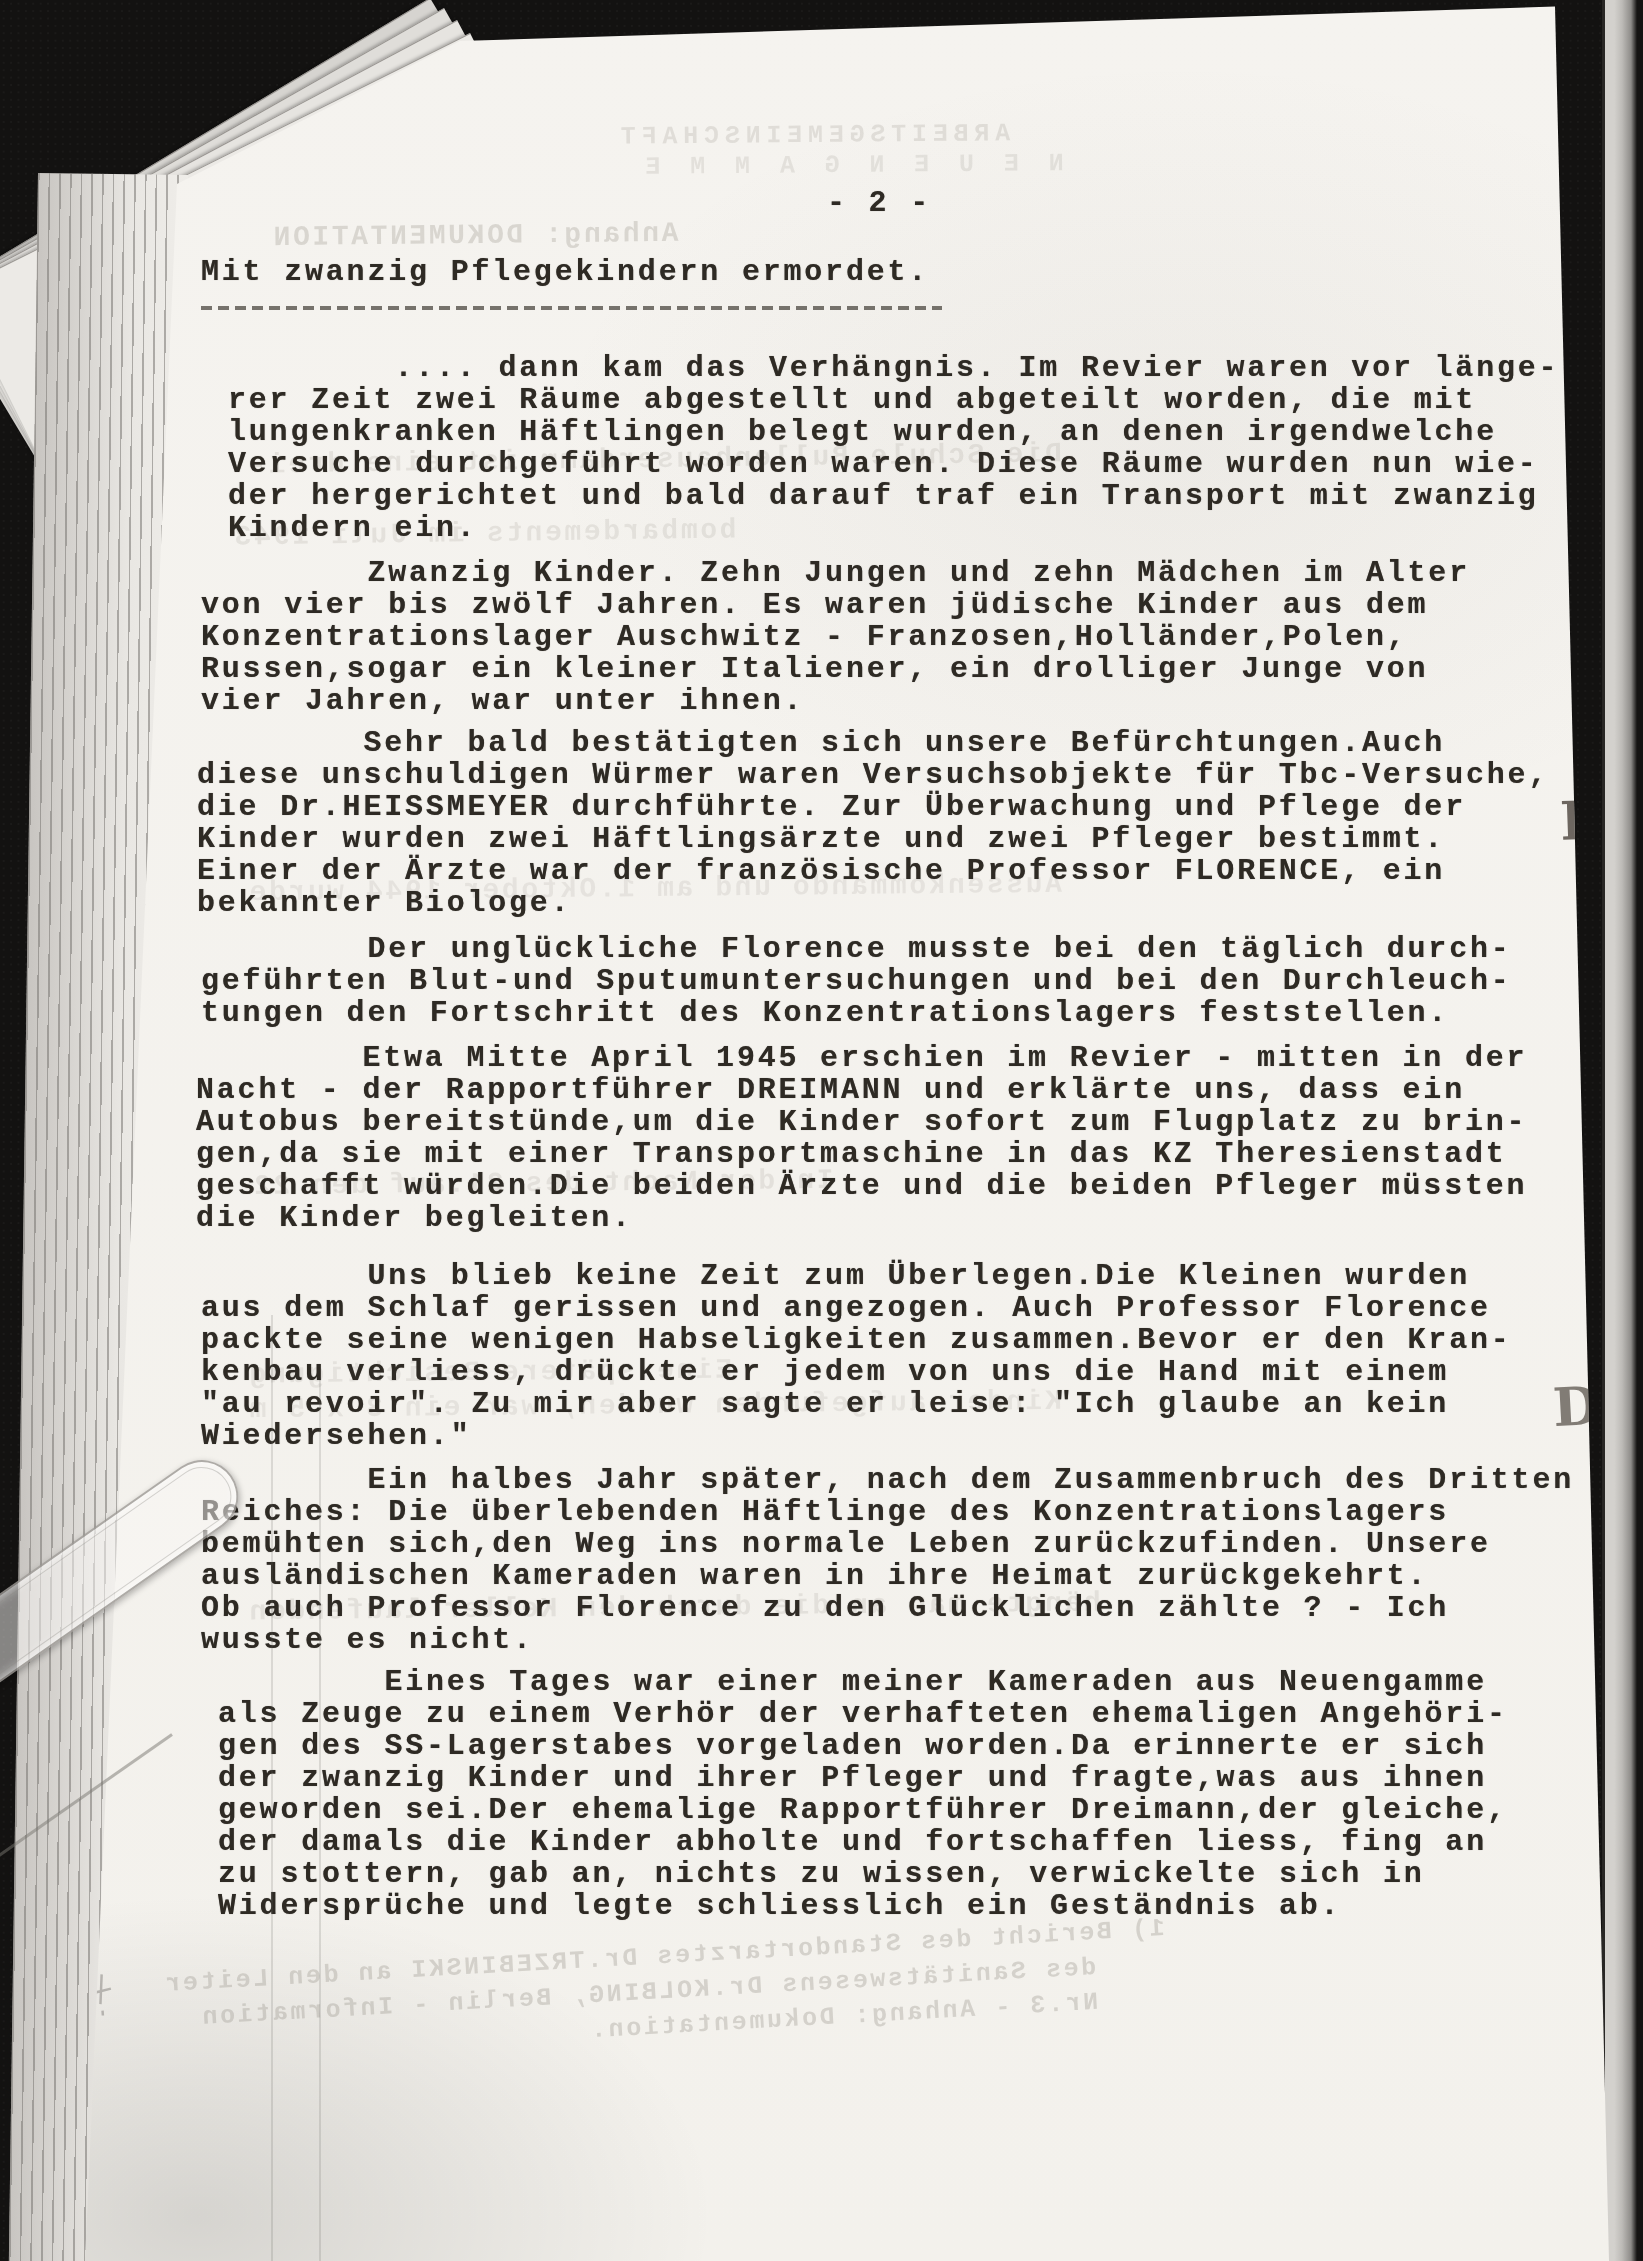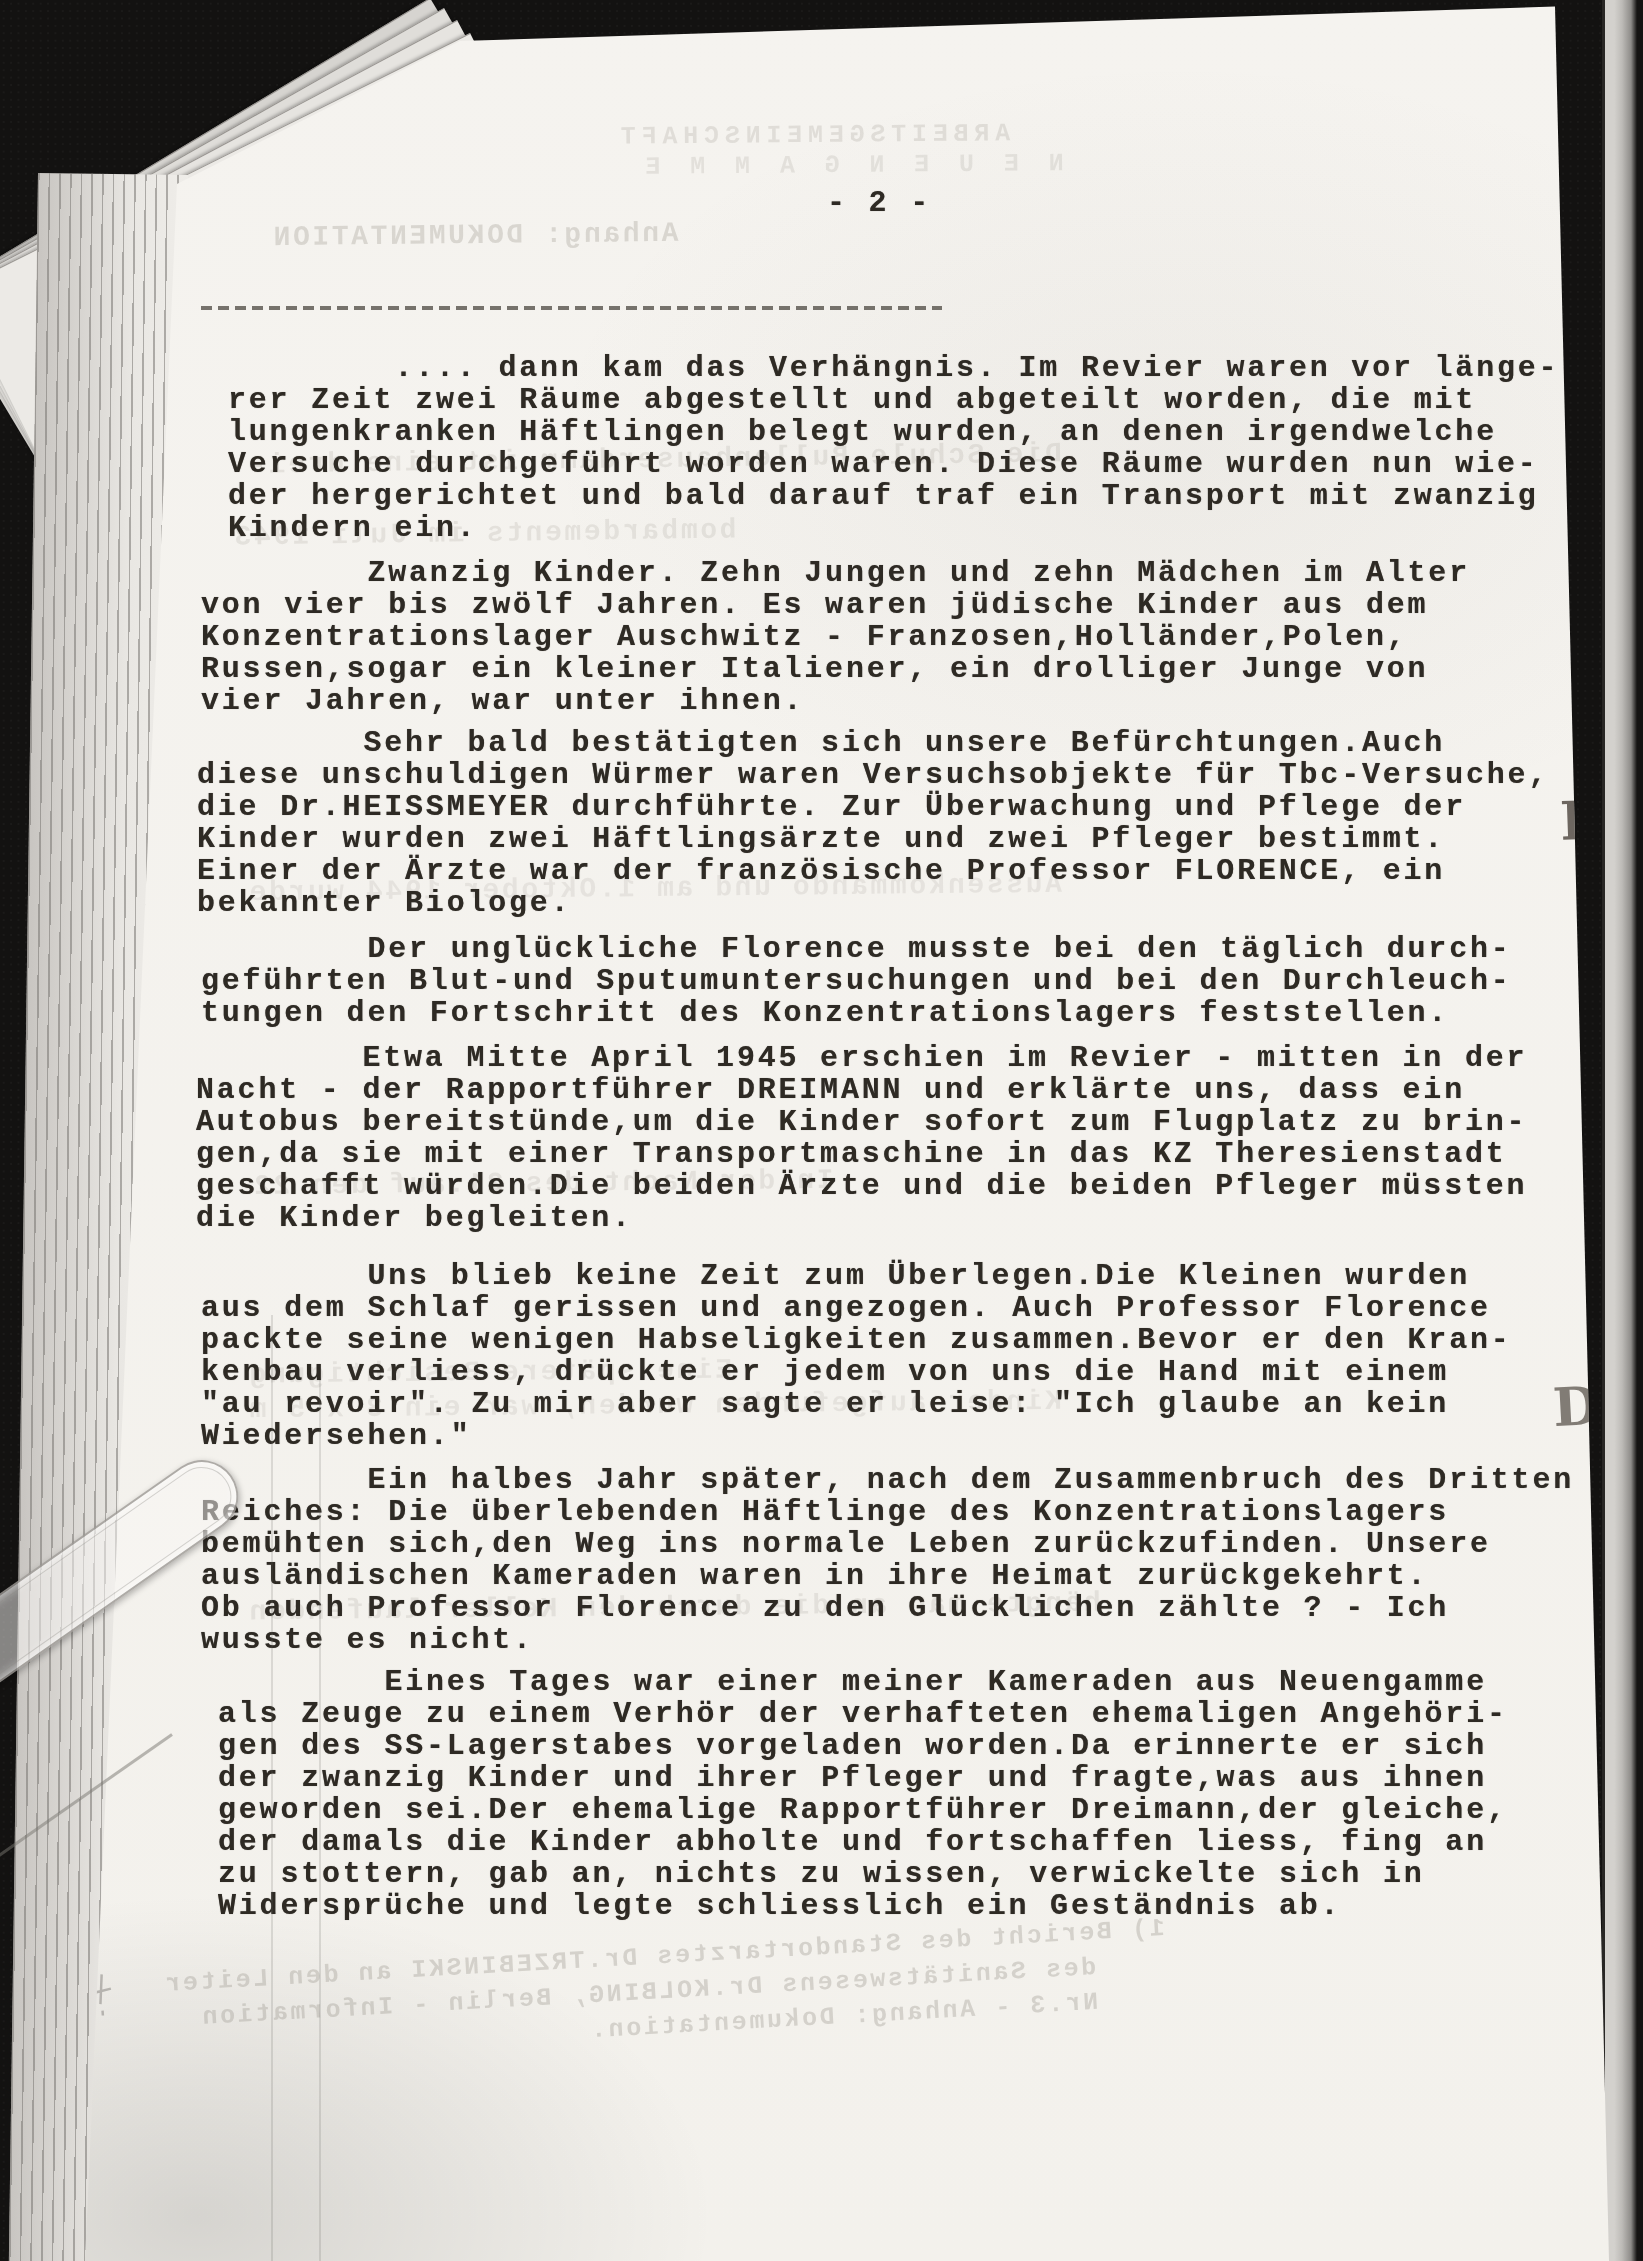--- a/index.html
+++ b/index.html
@@ -80,20 +80,21 @@
     <div class="ghost" style="left:247px;top:873px;opacity:.14;transform:scaleX(-1) rotate(.6deg);">Aussenkommando und am 1.Oktober 1944 wurde</div>
     <div class="ghost" style="left:232px;top:1168px;opacity:.16;transform:scaleX(-1) rotate(.6deg);">In der Nacht des 21.auf den 22.</div>
     <div class="ghost" style="left:247px;top:1357px;opacity:.14;transform:scaleX(-1) rotate(.6deg);">Eine spätere Besichtigung</div>
     <div class="ghost" style="left:247px;top:1390px;opacity:.14;transform:scaleX(-1) rotate(.6deg);">Kinder aufgefunden wurden, war ein 3 x 5 m</div>
     <div class="ghost" style="left:247px;top:1592px;opacity:.16;transform:scaleX(-1) rotate(.6deg);">hängte man an die durch den Keller laufenden</div>
     <div class="ghost" style="left:164px;top:1939px;opacity:.30;font-size:25px;line-height:35px;transform:scaleX(-1) rotate(3.2deg);">1) Bericht des Standortarztes Dr.TRZEBINSKI an den Leiter
     des Sanitätswesens Dr.KOLBING, Berlin - Information
     Nr.3 - Anhang: Dokumentation.</div>
 
     <div class="tw" style="left:827px;top:187px;">- 2 -</div>
+    <div class="tw" style="left:201px;top:256px;">Mit zwanzig Pflegekindern ermordet.</div>
     <div class="heading-underline"></div>
 
     <div class="tw" style="left:201px;top:352px;margin-left:27px;">        .... dann kam das Verhängnis. Im Revier waren vor länge-
 rer Zeit zwei Räume abgestellt und abgeteilt worden, die mit
 lungenkranken Häftlingen belegt wurden, an denen irgendwelche
 Versuche durchgeführt worden waren. Diese Räume wurden nun wie-
 der hergerichtet und bald darauf traf ein Transport mit zwanzig
 Kindern ein.</div>
     <div class="tw" style="left:201px;top:557px;">        Zwanzig Kinder. Zehn Jungen und zehn Mädchen im Alter
 von vier bis zwölf Jahren. Es waren jüdische Kinder aus dem

